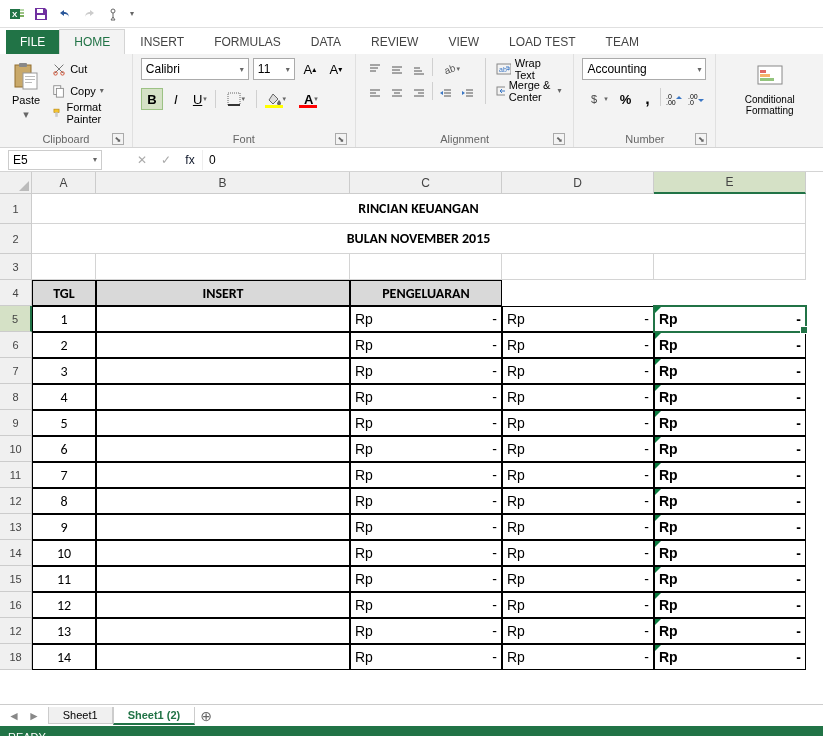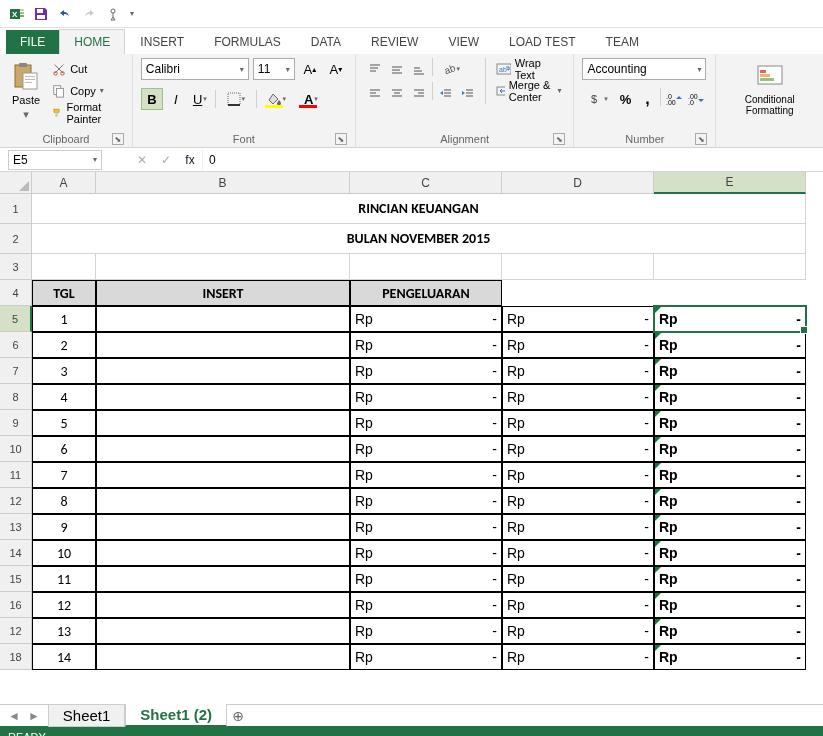--- a/index.html
+++ b/index.html
@@ -74,21 +74,21 @@
 .cell.center { justify-content: center; }
 .cell.selected { outline: 2px solid #217346; outline-offset: -1px; z-index: 2; }
 .cell.selected::after { content: ""; position: absolute; right: -3px; bottom: -3px; width: 6px; height: 6px; background: #217346; border: 1px solid #fff; }
 .tri { position: absolute; top: 0; left: 0; border: 3px solid transparent; border-top-color: #0a7c3f; border-left-color: #0a7c3f; }
 .title-cell { font-size: 14px; font-weight: bold; font-family: Calibri, sans-serif; text-align: center; }
 
 
 .sheetbar { height: 22px; background: #fff; border-top: 1px solid #ccc; display: flex; align-items: center; }
 .sheetnav { display: flex; padding: 0 8px; gap: 8px; color: #888; }
 .sheetnav span { cursor: pointer; }
-.sheet-tab { padding: 2px 14px; border: 1px solid #ccc; border-top: none; font-size: 15px; cursor: pointer; background: #fff; }
+.sheet-tab { padding: 2px 14px; border: 1px solid #ccc; border-top: none; font-size: 11px; cursor: pointer; background: #fff; }
 .sheet-tab.active { border-bottom: 2px solid #217346; color: #217346; font-weight: bold; background: #fff; }
 .sheet-tab.inactive { background: #f0f0f0; }
 .sheet-add { width: 22px; text-align: center; font-size: 14px; color: #666; cursor: pointer; }
 
 
 .statusbar { height: 22px; background: #217346; color: #fff; display: flex; align-items: center; padding: 0 8px; font-size: 11px; }
 
 
 .cA { width: 64px; } .cB { width: 254px; } .cC { width: 152px; } .cD { width: 152px; } .cE { width: 152px; }
 </style>

